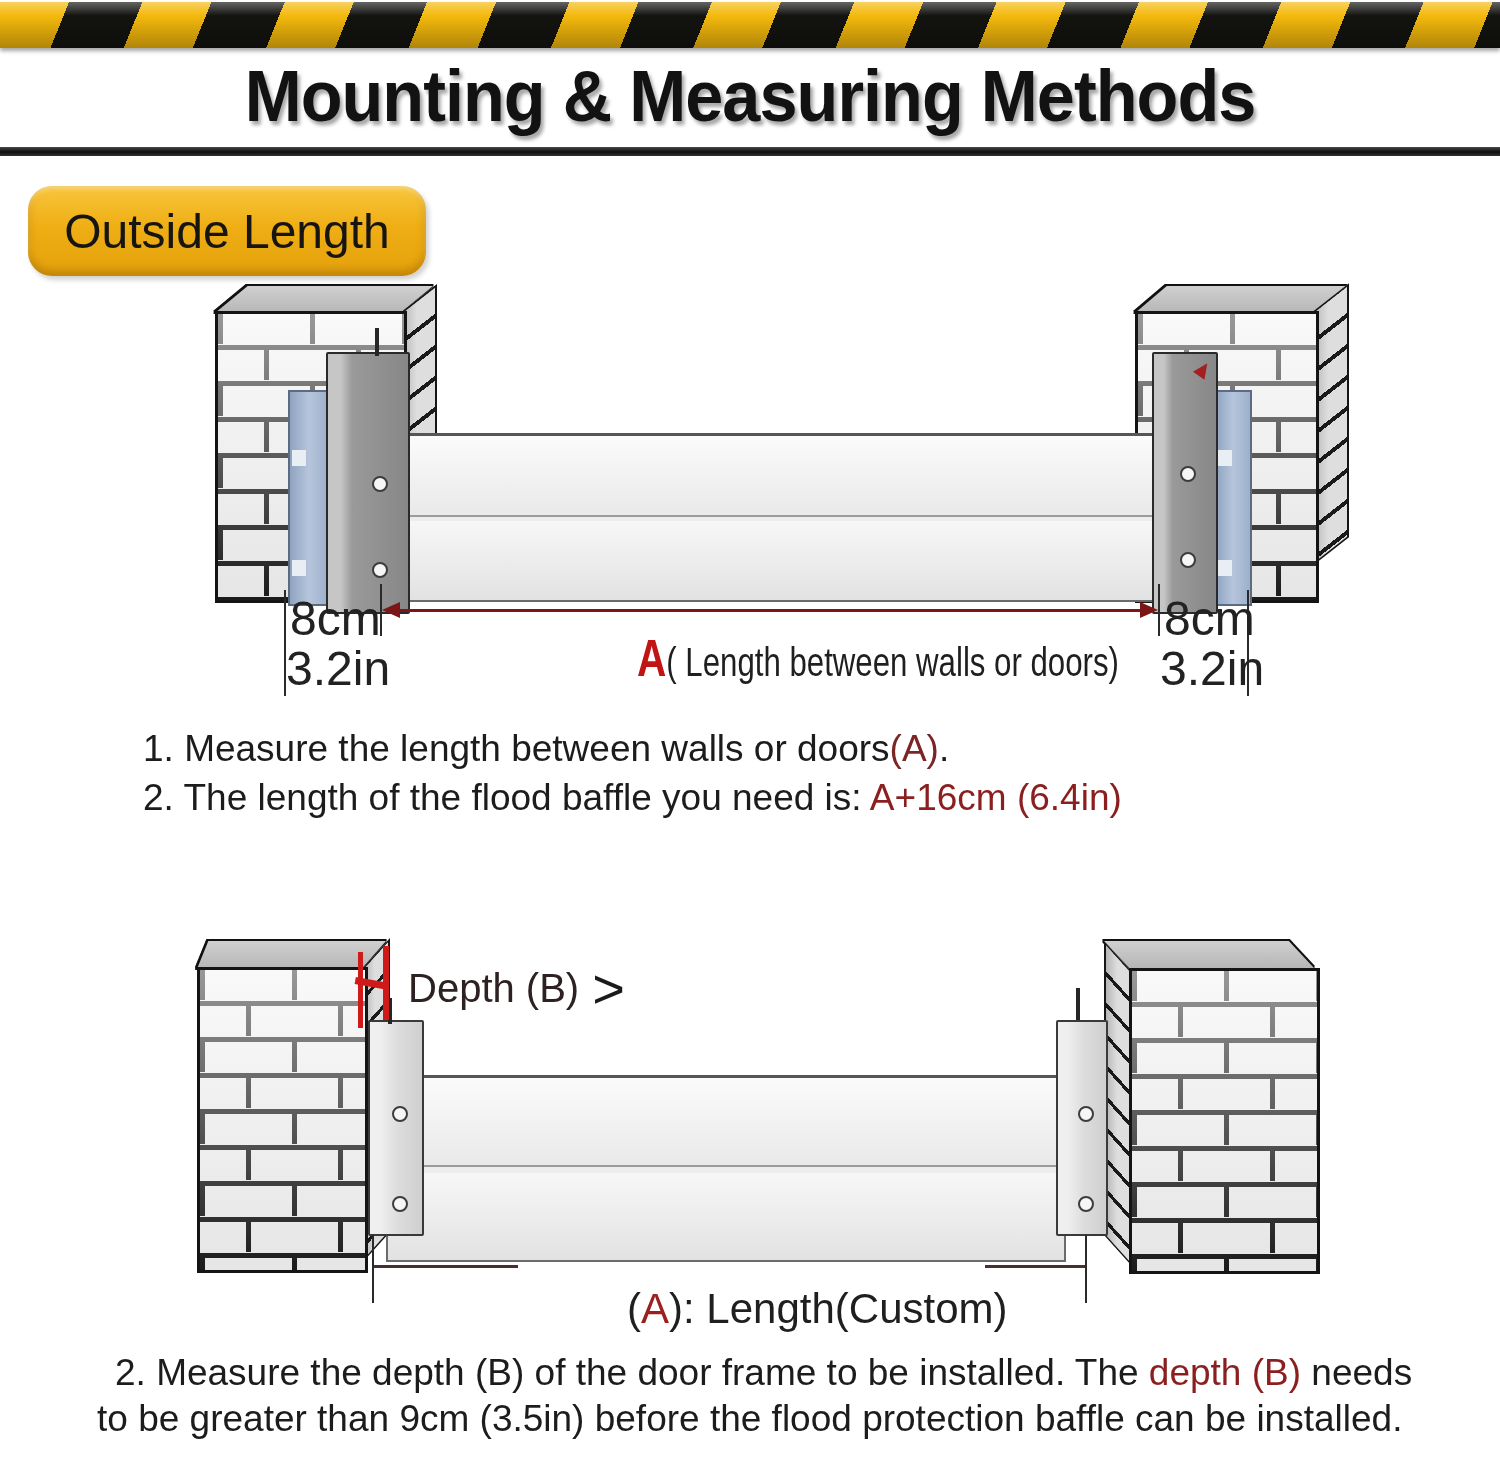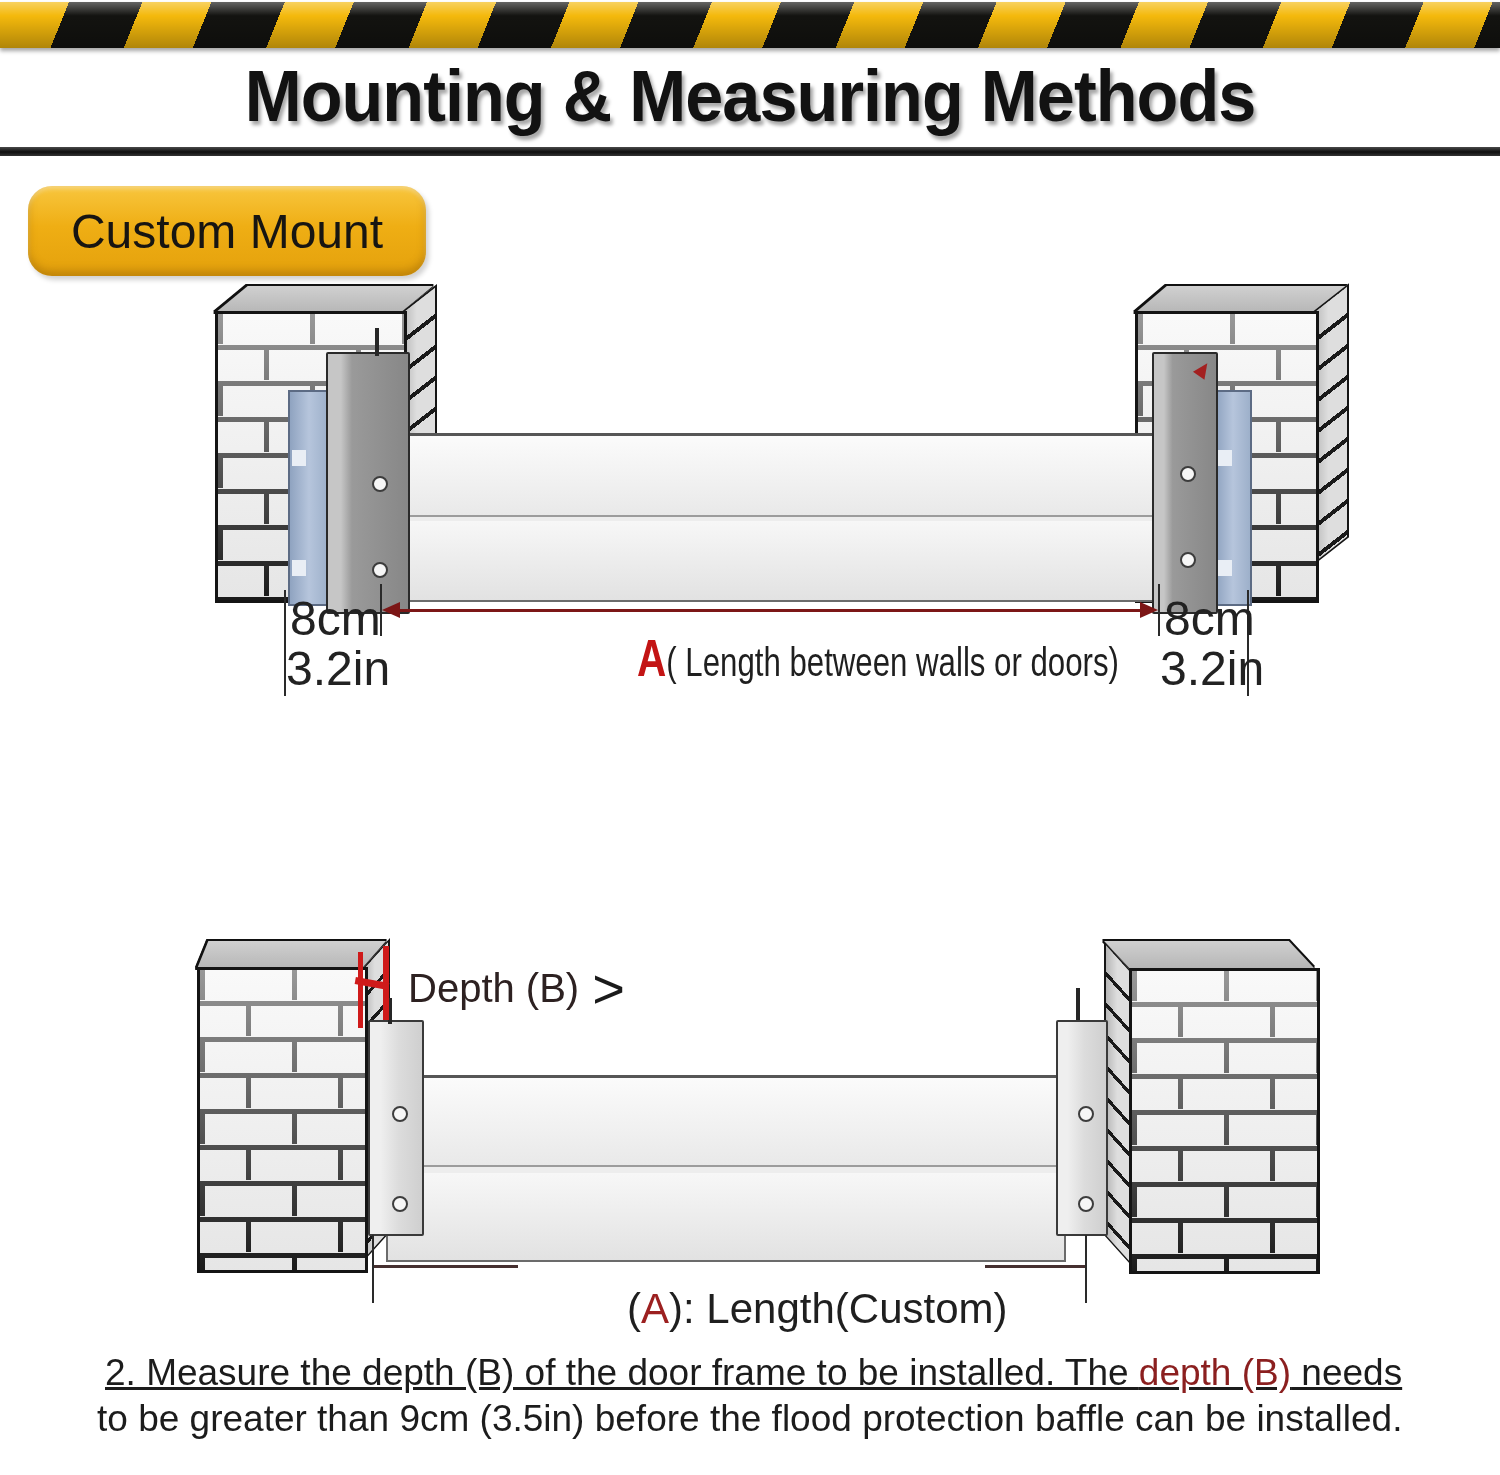--- a/index.html
+++ b/index.html
@@ -87,32 +87,32 @@
   .alabel2{position:absolute;white-space:pre;z-index:7;font-size:42px;color:#1f1f1f;}
   .l2-a{color:#9c2020;}
 
   
   .steps{position:absolute;font-size:37px;color:#1c1c1c;z-index:8;}
   .step-line{white-space:pre;line-height:49px;}
   .steps2 .step-line{line-height:46px;}
   .r1{color:#7b2626;}
   .r2{color:#8b1f1f;}
   .gap-top{margin-top:14px;}
-  .indent8{margin-left:8px;text-decoration:underline;}
+  .indent8{margin-left:18px;}
 </style>
 </head>
 <body>
 
 <div class="page">
 
   <div class="tape"></div>
   <h1 class="title">Mounting &amp; Measuring Methods</h1>
   <div class="title-rule"></div>
 
-  <div class="badge badge-outside">Custom Mount</div>
+  <div class="badge badge-outside">Outside Length</div>
 
   <div class="diagram d1">
 
     <div class="outline-wrap" style="left:215px;top:6px;width:218px;height:27px">
       <div class="topface" style="clip-path:polygon(15% 0,100% 0,85% 100%,0 100%)"></div>
     </div>
     <div class="sideface" style="left:400px;top:33px;width:33px;height:250px;transform:skewY(-38deg)"></div>
     <div class="brickface" style="left:215px;top:31px;width:186px;height:286px"></div>
 
     <div class="seal" style="left:288px;top:110px;width:38px;height:212px"></div>
@@ -155,20 +155,24 @@
     <div class="mlabel" style="left:290px;top:314px">8cm</div>
     <div class="mlabel" style="left:286px;top:364px">3.2in</div>
     <div class="mlabel" style="left:1164px;top:314px">8cm</div>
     <div class="mlabel" style="left:1160px;top:364px">3.2in</div>
 
     <div class="alabel" style="left:637px;top:348px">
       <span class="avar">A</span><span class="atext">( Length between walls or doors)</span>
     </div>
   </div>
 
+  <div class="steps steps1" style="left:143px;top:724px">
+    <div class="step-line"><span>1. Measure the length between walls or doors</span><span class="r1">(A)</span><span>.</span></div>
+    <div class="step-line"><span>2. The length of the flood baffle you need is: </span><span class="r2">A+16cm (6.4in)</span></div>
+  </div>
 
 
   <div class="diagram d2">
 
     <div class="outline-wrap" style="left:197px;top:11px;width:189px;height:28px">
       <div class="topface" style="clip-path:polygon(6% 0,100% 0,87% 100%,0 100%)"></div>
     </div>
     <div class="sideface" style="left:362px;top:39px;width:24px;height:290px;transform:skewY(-48deg)"></div>
     <div class="brickface" style="left:197px;top:37px;width:165px;height:300px"></div>
 

